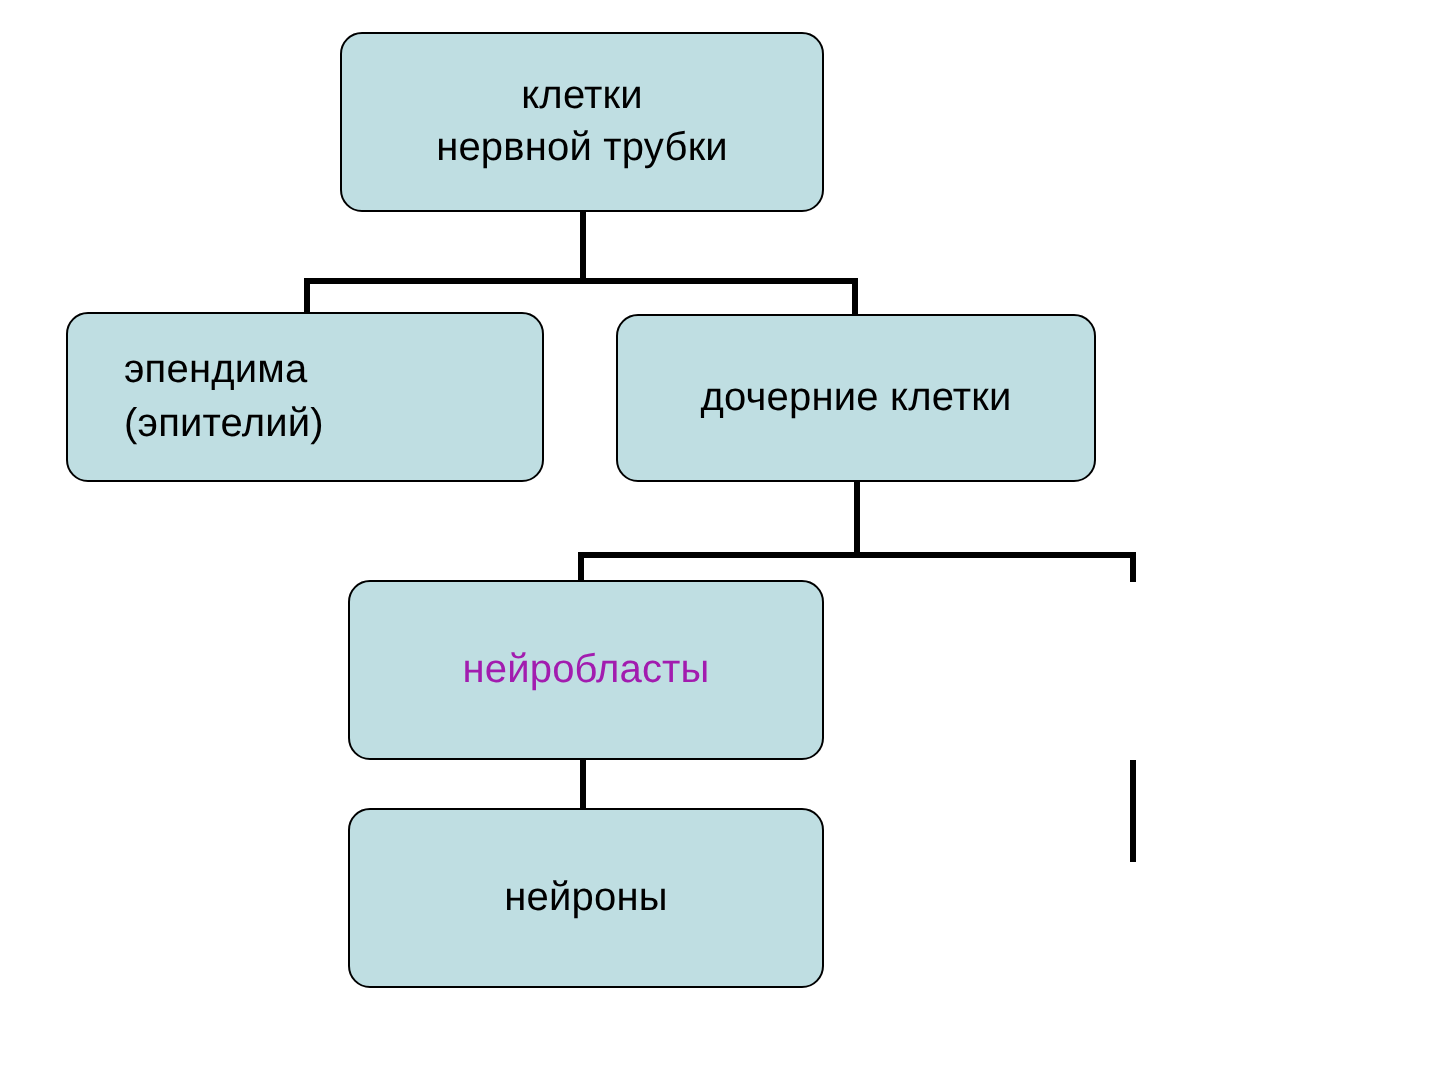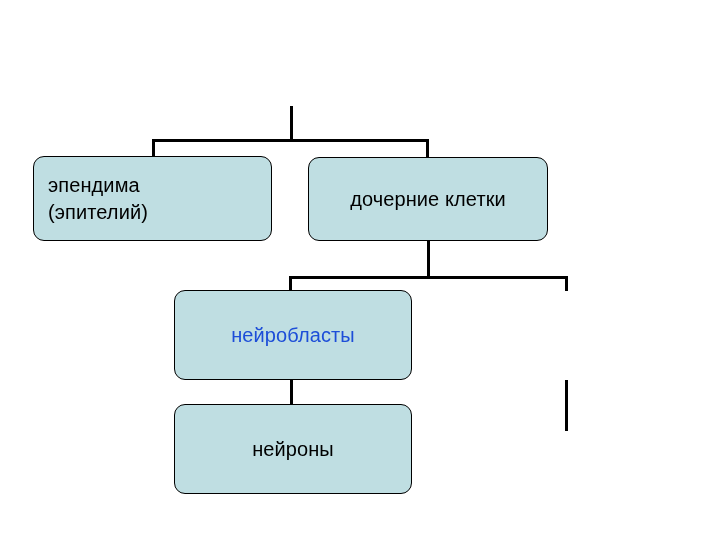--- a/index.html
+++ b/index.html
@@ -28,21 +28,21 @@
     font-size: 20px;
     line-height: 1.32;
     text-align: center;
     white-space: pre-line;
     letter-spacing: 0.1px;
     z-index: 2;
   }
   .node.align-left {
     justify-content: flex-start;
     text-align: left;
-    padding-left: 14px;
+    padding-left: 28px;
   }
   .connector {
     position: absolute;
     background: #000000;
     z-index: 1;
   }
   .v-line { width: 3px; }
   .h-line { height: 3px; }
 </style>
 </head>
@@ -52,18 +52,20 @@
     <div class="connector v-line" style="left: 290px; top: 106px; height: 36px; background: rgb(0, 0, 0);"></div>
     <div class="connector h-line" style="left: 152px; top: 139px; width: 277px; background: rgb(0, 0, 0);"></div>
     <div class="connector v-line" style="left: 152px; top: 139px; height: 18px; background: rgb(0, 0, 0);"></div>
     <div class="connector v-line" style="left: 426px; top: 139px; height: 19px; background: rgb(0, 0, 0);"></div>
     <div class="connector v-line" style="left: 427px; top: 241px; height: 38px; background: rgb(0, 0, 0);"></div>
     <div class="connector h-line" style="left: 289px; top: 276px; width: 279px; background: rgb(0, 0, 0);"></div>
     <div class="connector v-line" style="left: 289px; top: 276px; height: 15px; background: rgb(0, 0, 0);"></div>
     <div class="connector v-line" style="left: 565px; top: 276px; height: 15px; background: rgb(0, 0, 0);"></div>
     <div class="connector v-line" style="left: 290px; top: 380px; height: 51px; background: rgb(0, 0, 0);"></div>
     <div class="connector v-line" style="left: 565px; top: 380px; height: 51px; background: rgb(0, 0, 0);"></div>
+    <div class="node" style="left: 170px; top: 16px; width: 242px; height: 90px; background: rgb(191, 222, 226); border-color: rgb(0, 0, 0); color: rgb(0, 0, 0);">клетки
+нервной трубки</div>
     <div class="node align-left" style="left: 33px; top: 156px; width: 239px; height: 85px; background: rgb(191, 222, 226); border-color: rgb(0, 0, 0); color: rgb(0, 0, 0);">эпендима
 (эпителий)</div>
     <div class="node" style="left: 308px; top: 157px; width: 240px; height: 84px; background: rgb(191, 222, 226); border-color: rgb(0, 0, 0); color: rgb(0, 0, 0);">дочерние клетки</div>
-    <div class="node" style="left: 174px; top: 290px; width: 238px; height: 90px; background: rgb(191, 222, 226); border-color: rgb(0, 0, 0); color: #1d4ed8;">нейробласты</div>
+    <div class="node" style="left: 174px; top: 290px; width: 238px; height: 90px; background: rgb(191, 222, 226); border-color: rgb(0, 0, 0); color: #a21caf;">нейробласты</div>
     <div class="node" style="left: 174px; top: 404px; width: 238px; height: 90px; background: rgb(191, 222, 226); border-color: rgb(0, 0, 0); color: rgb(0, 0, 0);">нейроны</div>
   </div>
 
 </body></html>

